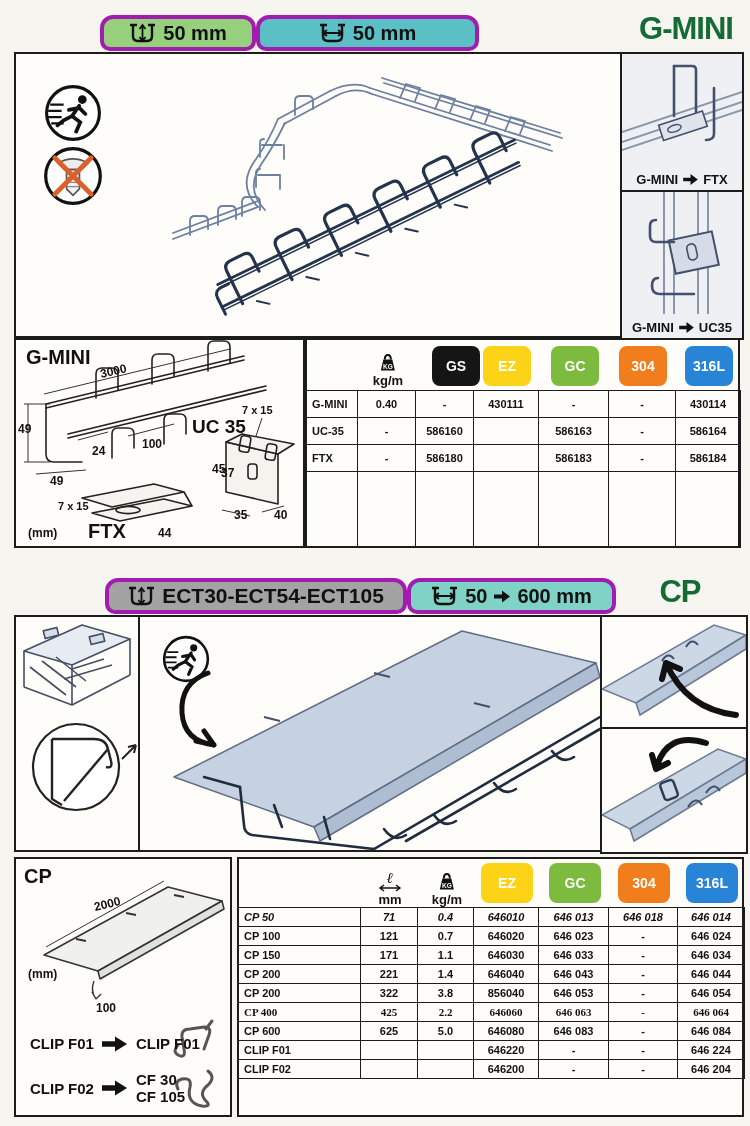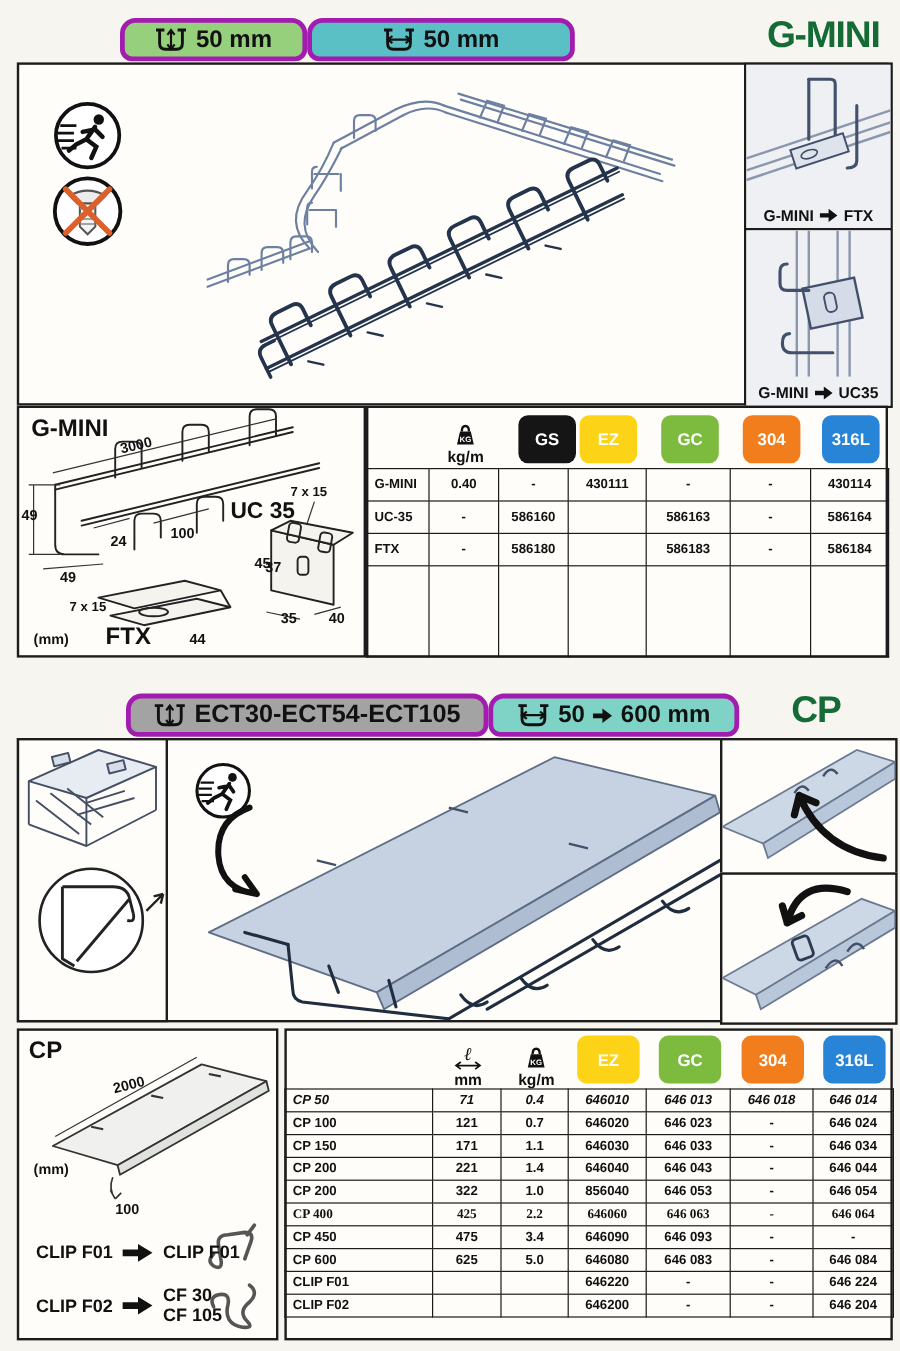--- a/index.html
+++ b/index.html
@@ -475,45 +475,36 @@
             <td class="num">221</td>
             <td class="num">1.4</td>
             <td class="num">646040</td>
             <td class="num">646 043</td>
             <td class="num">-</td>
             <td class="num">646 044</td>
           </tr>
           <tr style="height: 19px;">
             <td class="lbl">CP 200</td>
             <td class="num">322</td>
-            <td class="num">1.0</td>
+            <td class="num">3.8</td>
             <td class="num">856040</td>
             <td class="num">646 053</td>
             <td class="num">-</td>
             <td class="num">646 054</td>
           </tr>
           <tr style="height: 19px; font-family: Liberation Serif, serif;">
             <td class="lbl">CP 400</td>
             <td class="num">425</td>
             <td class="num">2.2</td>
             <td class="num">646060</td>
             <td class="num">646 063</td>
             <td class="num">-</td>
             <td class="num">646 064</td>
           </tr>
           <tr style="height: 19px;">
-            <td class="lbl">CP 450</td>
-            <td class="num">475</td>
-            <td class="num">3.4</td>
-            <td class="num">646090</td>
-            <td class="num">646 093</td>
-            <td class="num">-</td>
-            <td class="num">-</td>
-          </tr>
-          <tr style="height: 19px;">
             <td class="lbl">CP 600</td>
             <td class="num">625</td>
             <td class="num">5.0</td>
             <td class="num">646080</td>
             <td class="num">646 083</td>
             <td class="num">-</td>
             <td class="num">646 084</td>
           </tr>
           <tr style="height: 19px;">
             <td class="lbl">CLIP F01</td>

